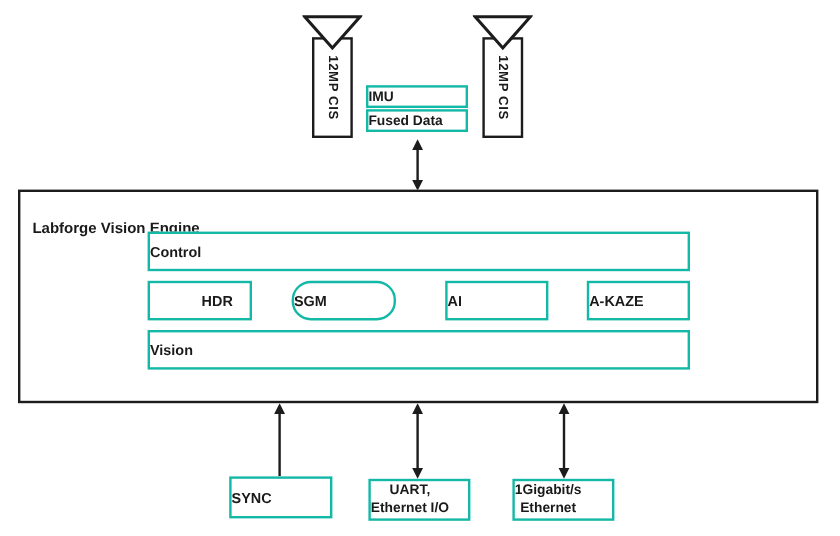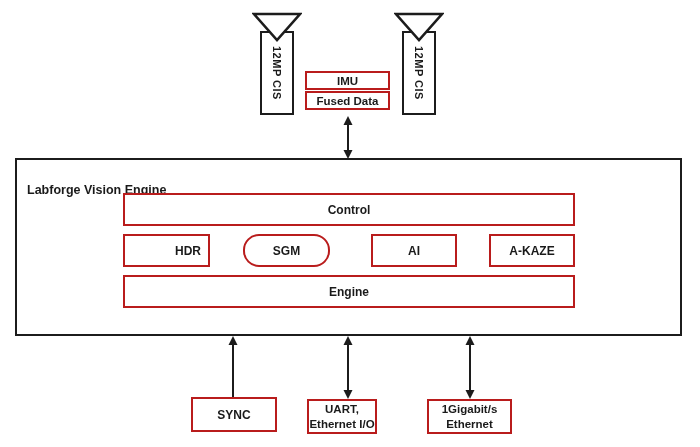--- a/index.html
+++ b/index.html
@@ -12,25 +12,24 @@
     position: relative;
     width: 700px;
     height: 447px;
     background: #ffffff;
     overflow: hidden;
     color: #1a1a1a;
   }
   .box {
     position: absolute;
     background: #ffffff;
-    border: 2px solid #b91c1c;
+    border: 2px solid #14b8a6;
     box-sizing: border-box;
     display: flex;
     align-items: center;
-    justify-content: center;
     text-align: center;
     font-weight: 700;
     font-size: 12px;
     color: #1a1a1a;
     z-index: 2;
   }
   .box .two-line { line-height: 1.25; }
 
   
   .sensor-rect {
@@ -78,21 +77,21 @@
   
   .imu        { left: 305px; top: 71px;  width: 85px;  height: 19px; font-size: 11.5px; }
   .fused      { left: 305px; top: 91px;  width: 85px;  height: 19px; font-size: 11.5px; }
   .control    { left: 123px; top: 193px; width: 452px; height: 33px; }
   .hdr        { left: 123px; top: 234px; width: 87px;  height: 33px; padding-left: 43px; }
   .sgm        { left: 243px; top: 234px; width: 87px;  height: 33px; border-radius: 16px; }
   .ai         { left: 371px; top: 234px; width: 86px;  height: 33px; }
   .akaze      { left: 489px; top: 234px; width: 86px;  height: 33px; }
   .merge      { left: 123px; top: 275px; width: 452px; height: 33px; }
   .sync       { left: 191px; top: 397px; width: 86px;  height: 35px; }
-  .uart       { left: 307px; top: 399px; width: 70px;  height: 35px; font-size: 11.5px; }
+  .uart       { left: 307px; top: 399px; width: 85px;  height: 35px; font-size: 11.5px; }
   .ethernet   { left: 427px; top: 399px; width: 85px;  height: 35px; font-size: 11.5px; }
 
   .connectors {
     position: absolute;
     left: 0; top: 0;
     width: 700px; height: 447px;
     z-index: 1;
   }
 </style>
 </head>
@@ -160,21 +159,21 @@
   <div class="box sgm">
     <span>SGM</span>
   </div>
   <div class="box ai">
     <span>AI</span>
   </div>
   <div class="box akaze">
     <span>A-KAZE</span>
   </div>
   <div class="box merge">
-    <span>Engine</span>
+    <span>Vision</span>
   </div>
 
   <div class="box sync">
     <span>SYNC</span>
   </div>
   <div class="box uart">
     <div class="two-line">
       <div>UART,</div>
       <div>Ethernet I/O</div>
     </div>

